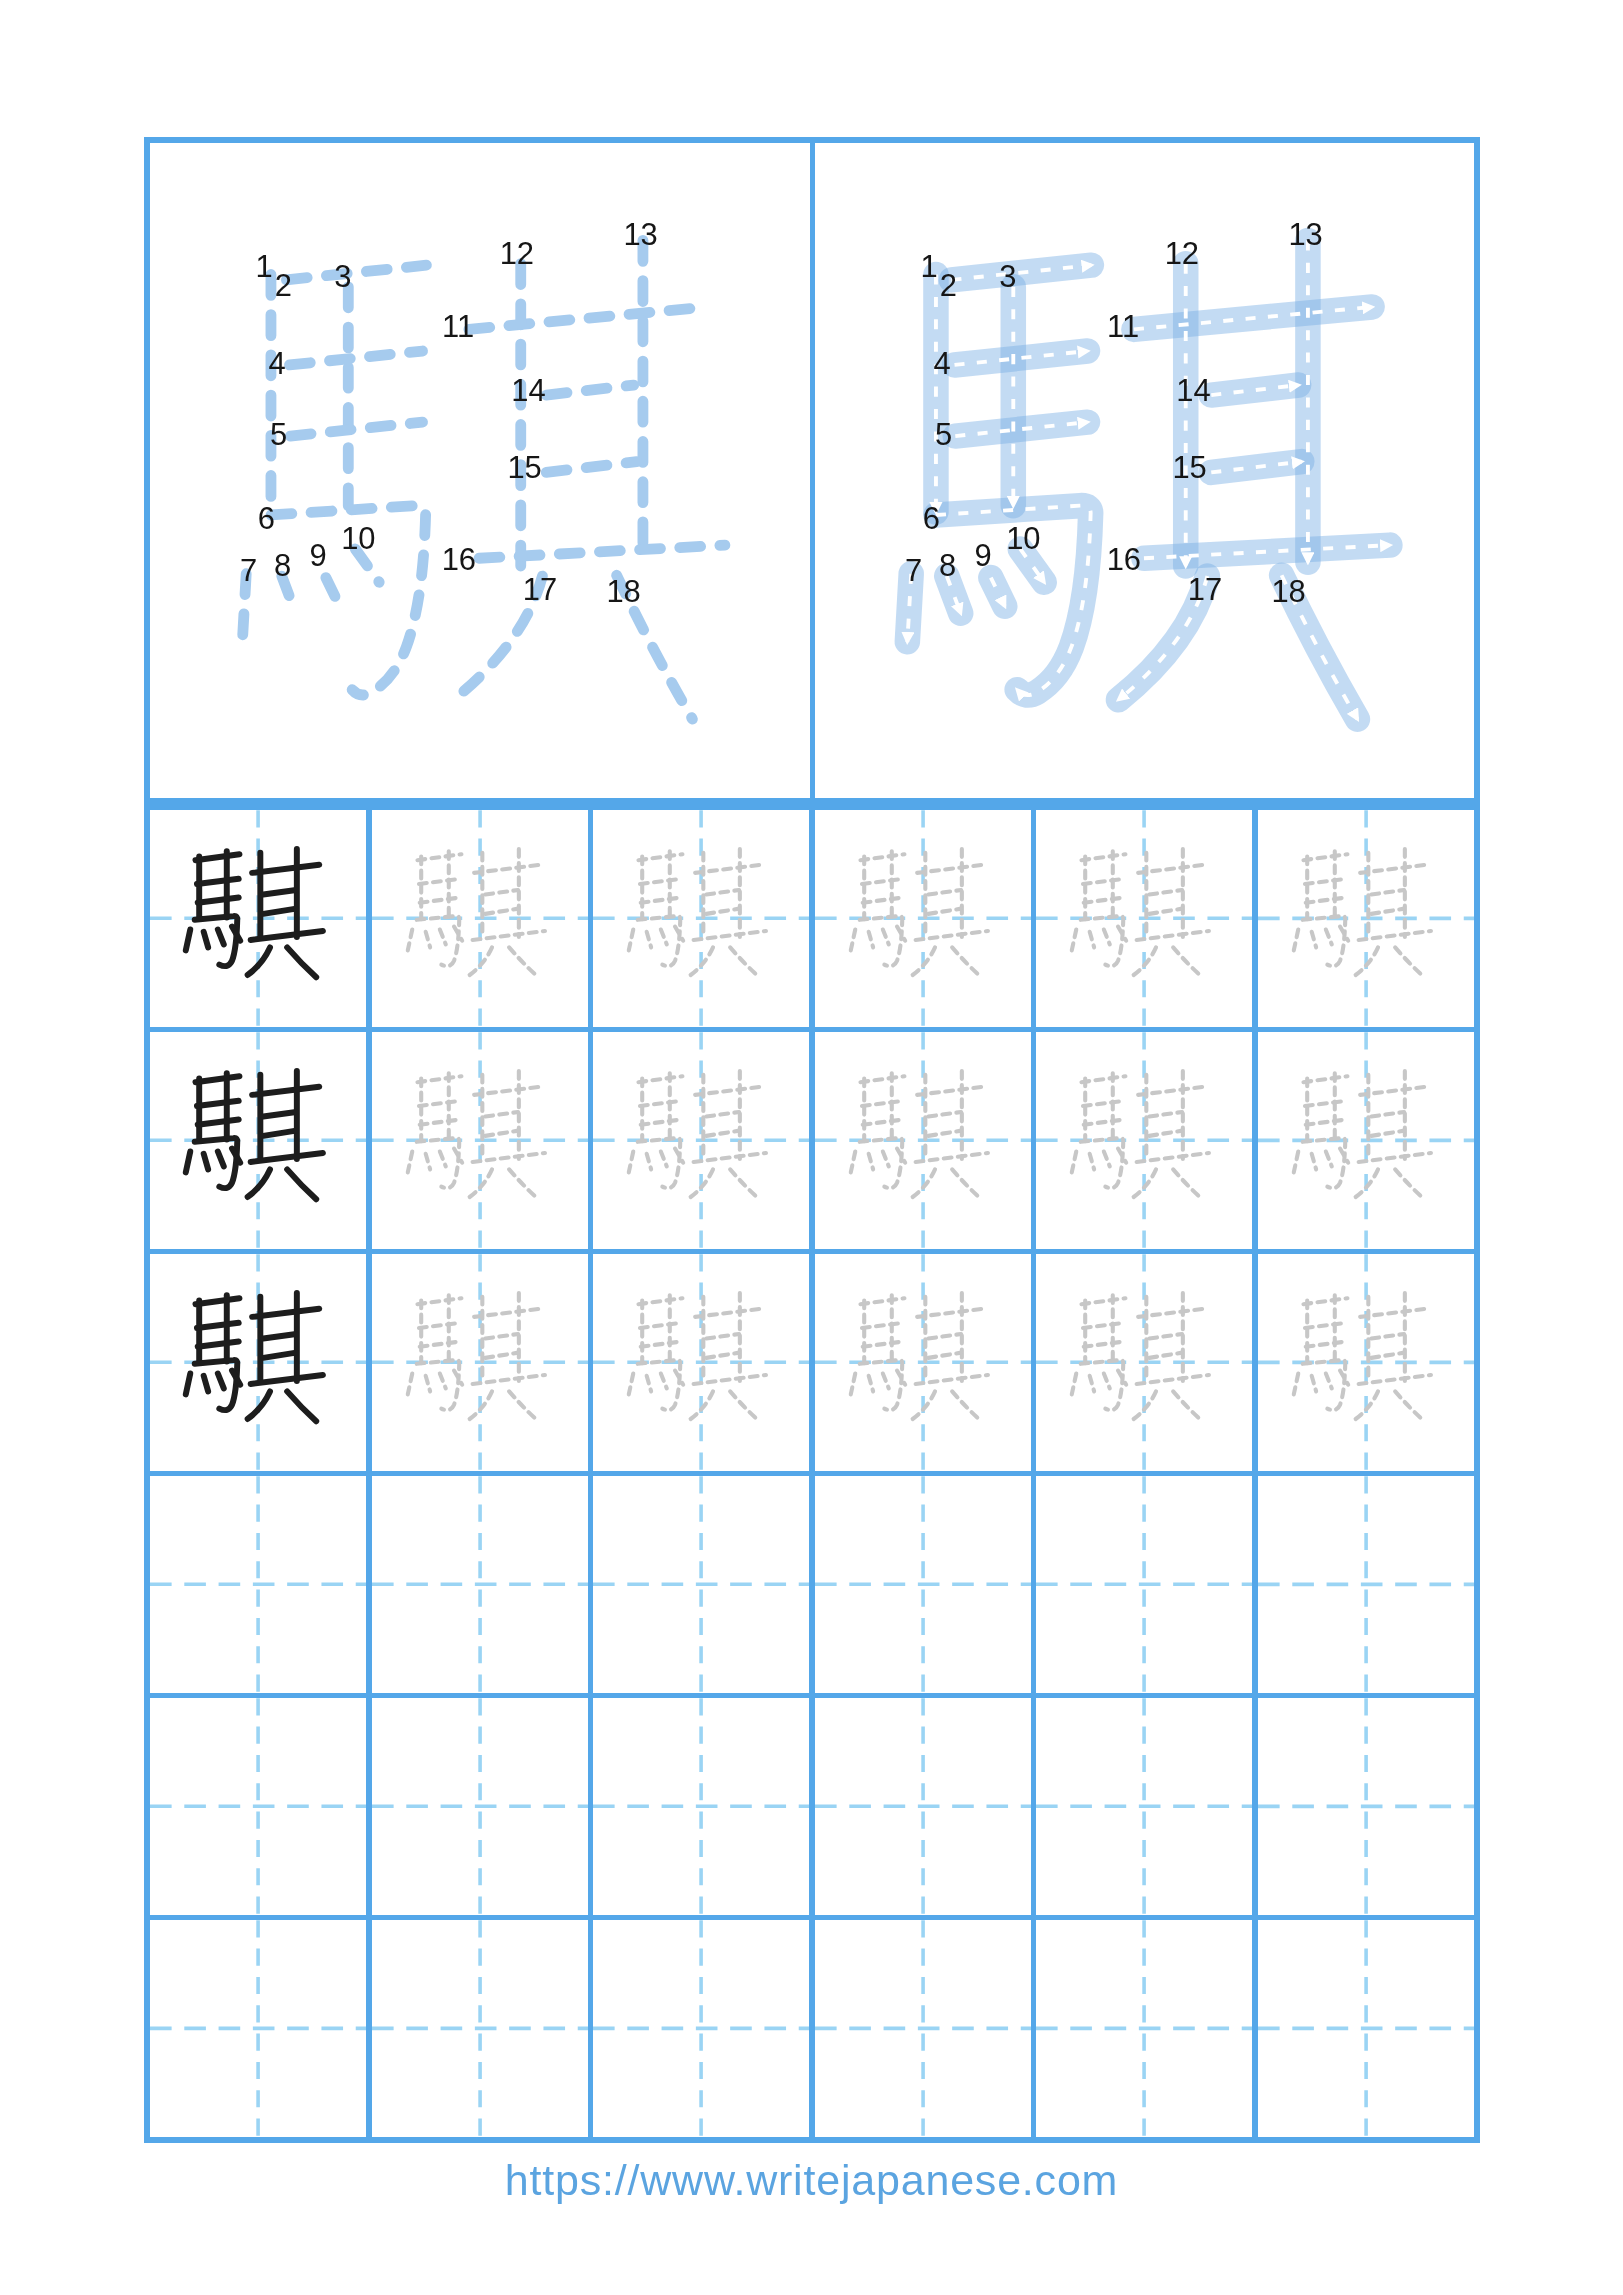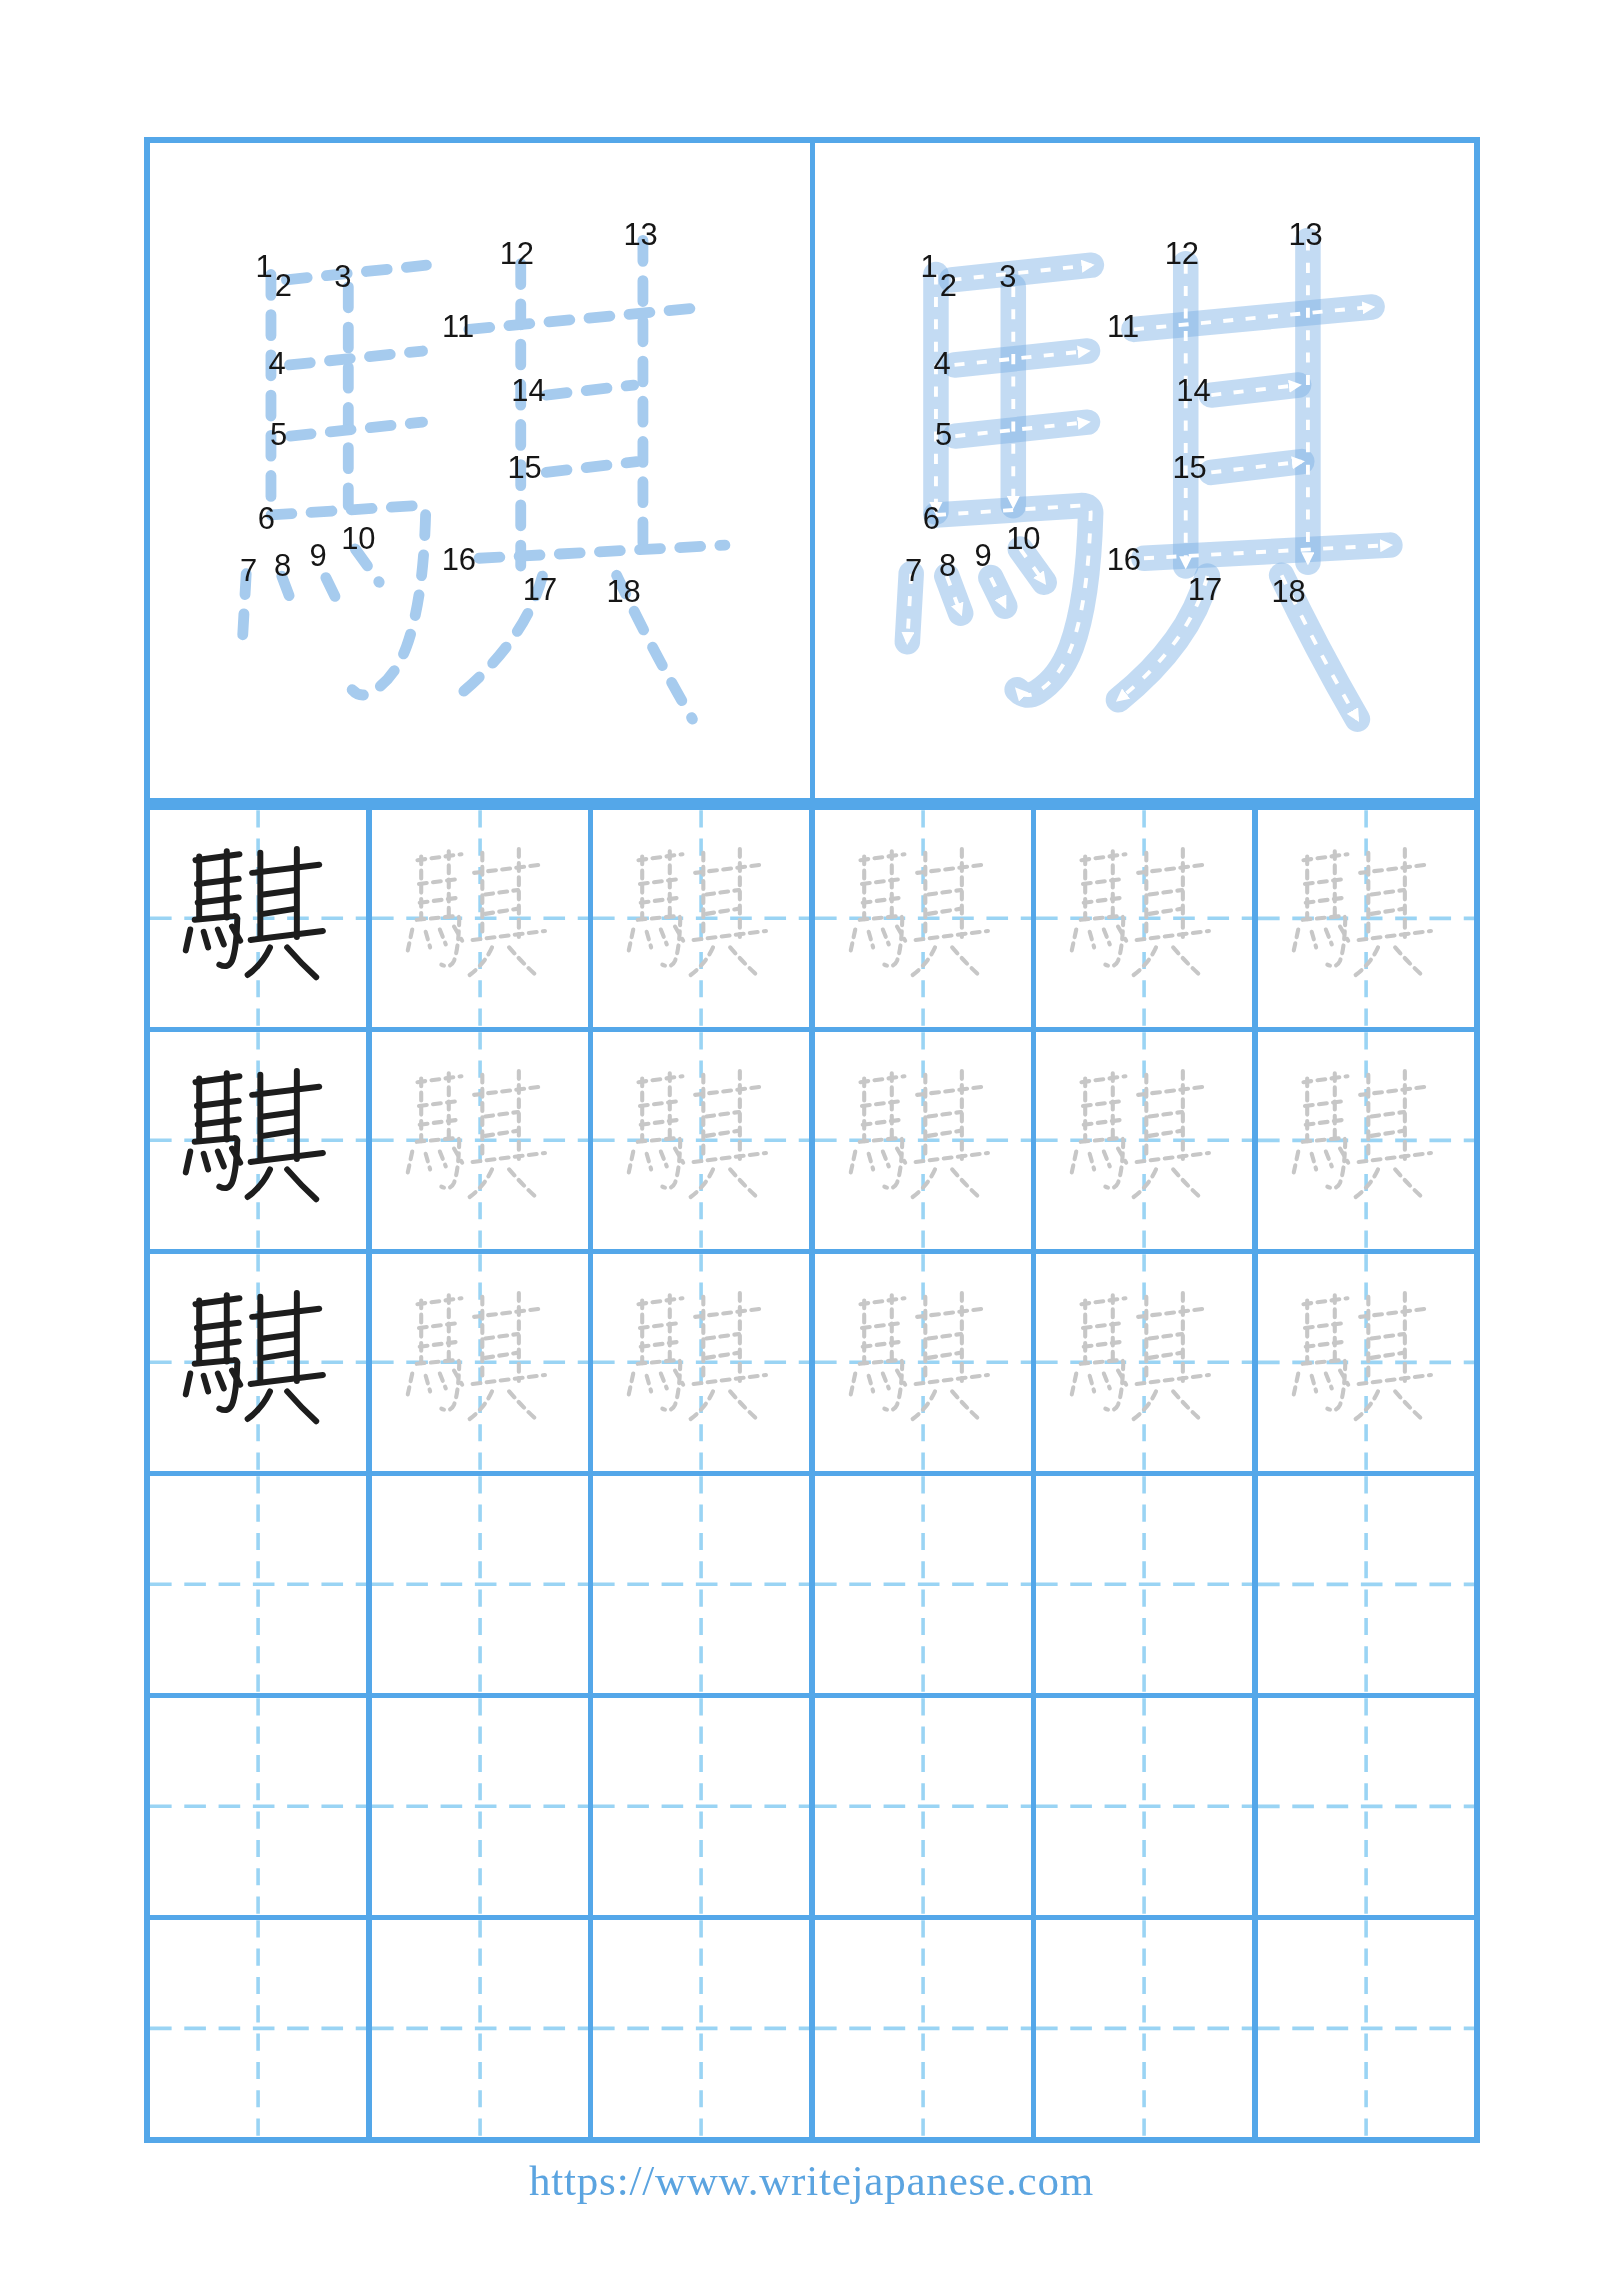--- a/index.html
+++ b/index.html
@@ -67,21 +67,21 @@
   }
   .ghost{
     stroke:var(--ghost-gray);stroke-width:5.5;fill:none;
     stroke-linecap:round;stroke-linejoin:round;stroke-dasharray:10.5 8.5;
   }
 
   
   .footer-url{
     position:absolute;left:0;top:2142px;width:1623px;height:77px;
     display:flex;align-items:center;justify-content:center;
-    font-family:Liberation Serif, serif;font-size:43px;font-weight:300;
+    font-family:Liberation Sans, sans-serif;font-size:43px;font-weight:300;
     letter-spacing:0.8px;color:var(--url-blue);
   }
 </style>
 </head>
 <body>
 
 <svg width="0" height="0" style="position:absolute" aria-hidden="true">
   <defs>
     <marker id="mk-arrow" viewBox="0 0 10 10" refX="7.5" refY="5" markerWidth="3.4" markerHeight="3.4" orient="auto-start-reverse">
       <path d="M0,0 L10,5 L0,10 z" fill="#ffffff"></path>

